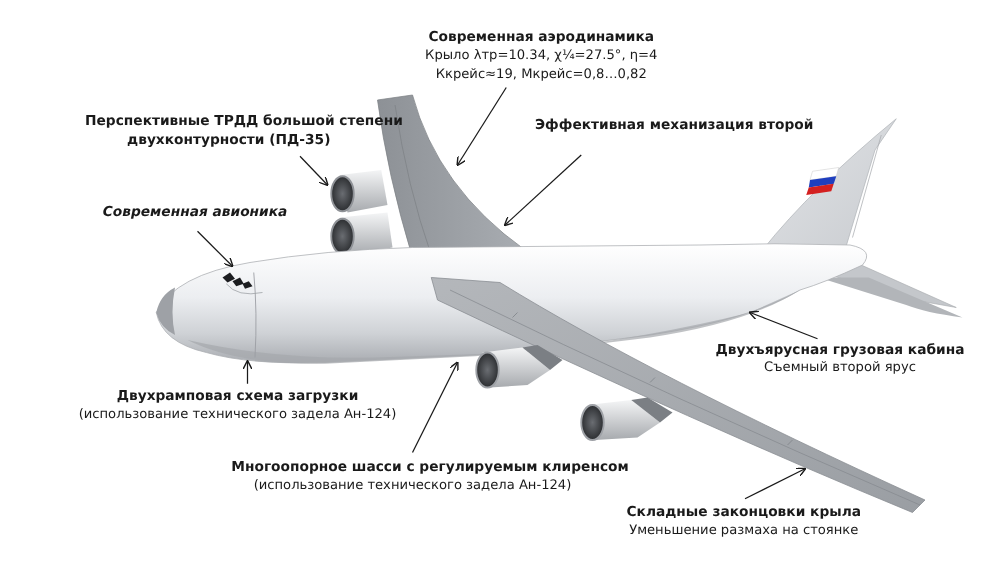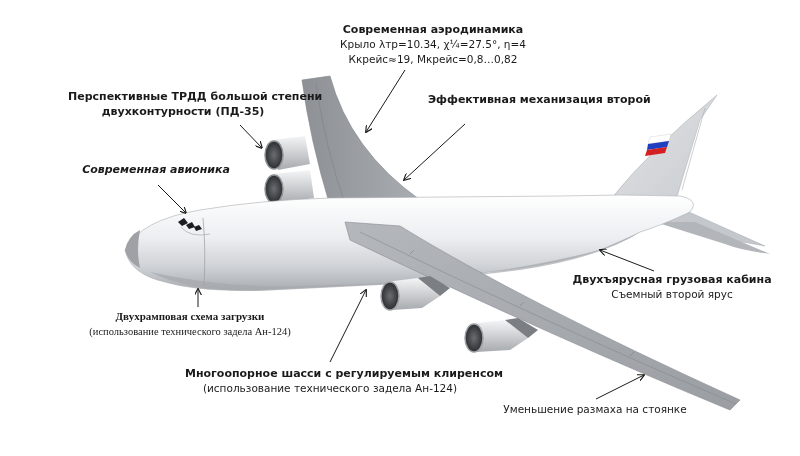--- a/index.html
+++ b/index.html
@@ -134,30 +134,31 @@
 </div>
 
 <div class="lbl" style="left:428px; top:92px; width:210px;">
   <span class="t">Эффективная механизация второй</span>
 </div>
 
 <div class="lbl" style="left:76px; top:162px; width:160px;font-style:italic;">
   <span class="t">Современная авионика</span>
 </div>
 
-<div class="lbl" style="left:55px; top:309px; width:270px;font-family:Liberation Serif, serif;">
+<div class="lbl" style="left:55px; top:309px; width:270px;">
   <span class="t">Двухрамповая схема загрузки</span>
   <span class="s">(использование технического задела Ан-124)</span>
 </div>
 
 <div class="lbl" style="left:185px; top:366px; width:290px;">
   <span class="t">Многоопорное шасси с  регулируемым клиренсом</span>
   <span class="s">(использование технического задела Ан-124)</span>
 </div>
 
 <div class="lbl" style="left:572px; top:272px; width:200px;">
   <span class="t">Двухъярусная грузовая кабина</span>
   <span class="s">Съемный второй ярус</span>
 </div>
 
 <div class="lbl" style="left:475px; top:402px; width:240px;">
+  <span class="t">Складные законцовки крыла</span>
   <span class="s">Уменьшение размаха на стоянке</span>
 </div>
 
 </body></html>

